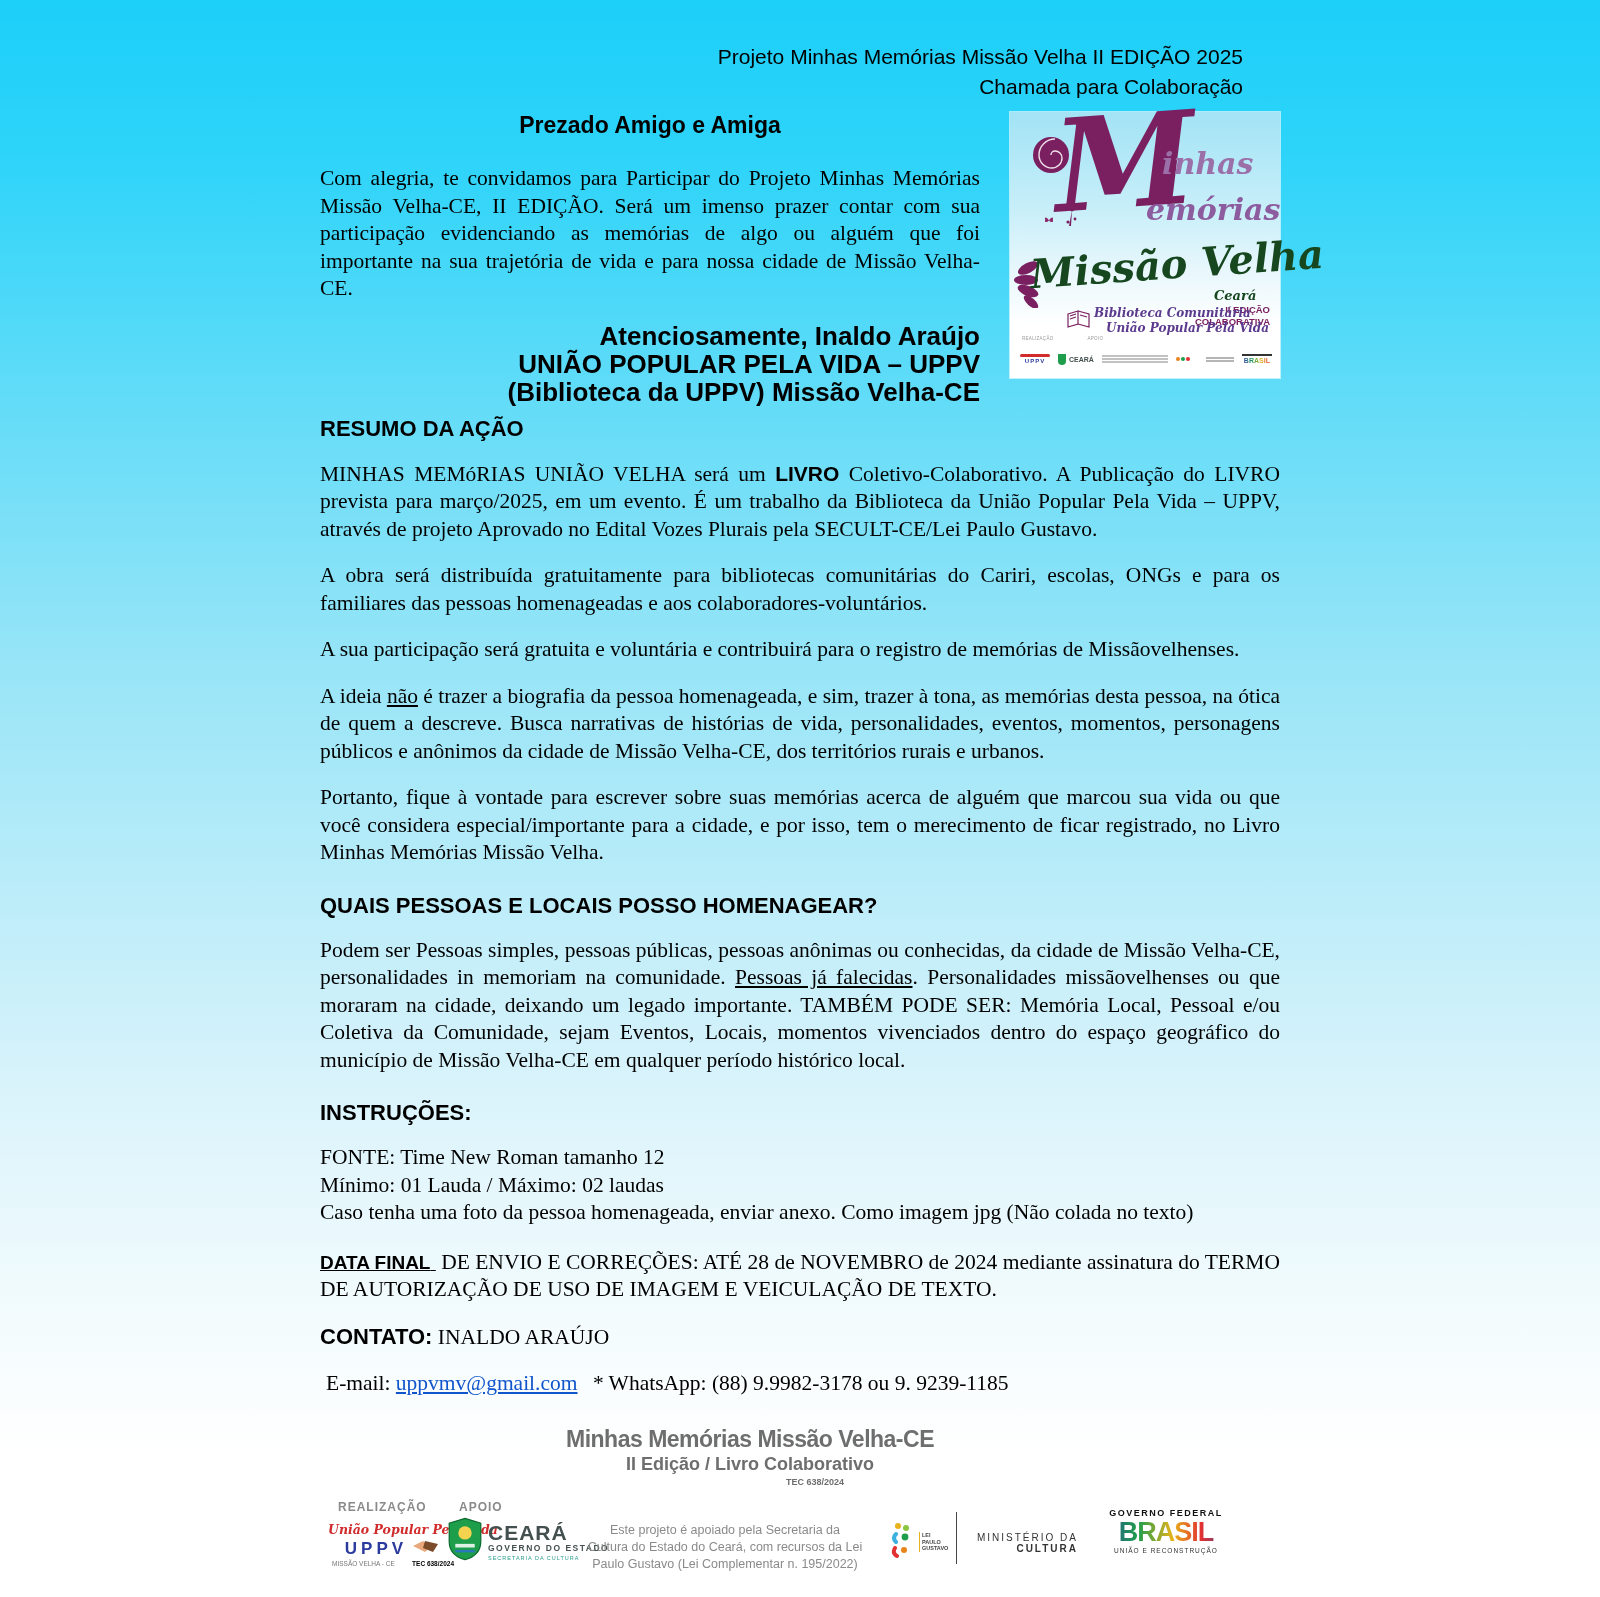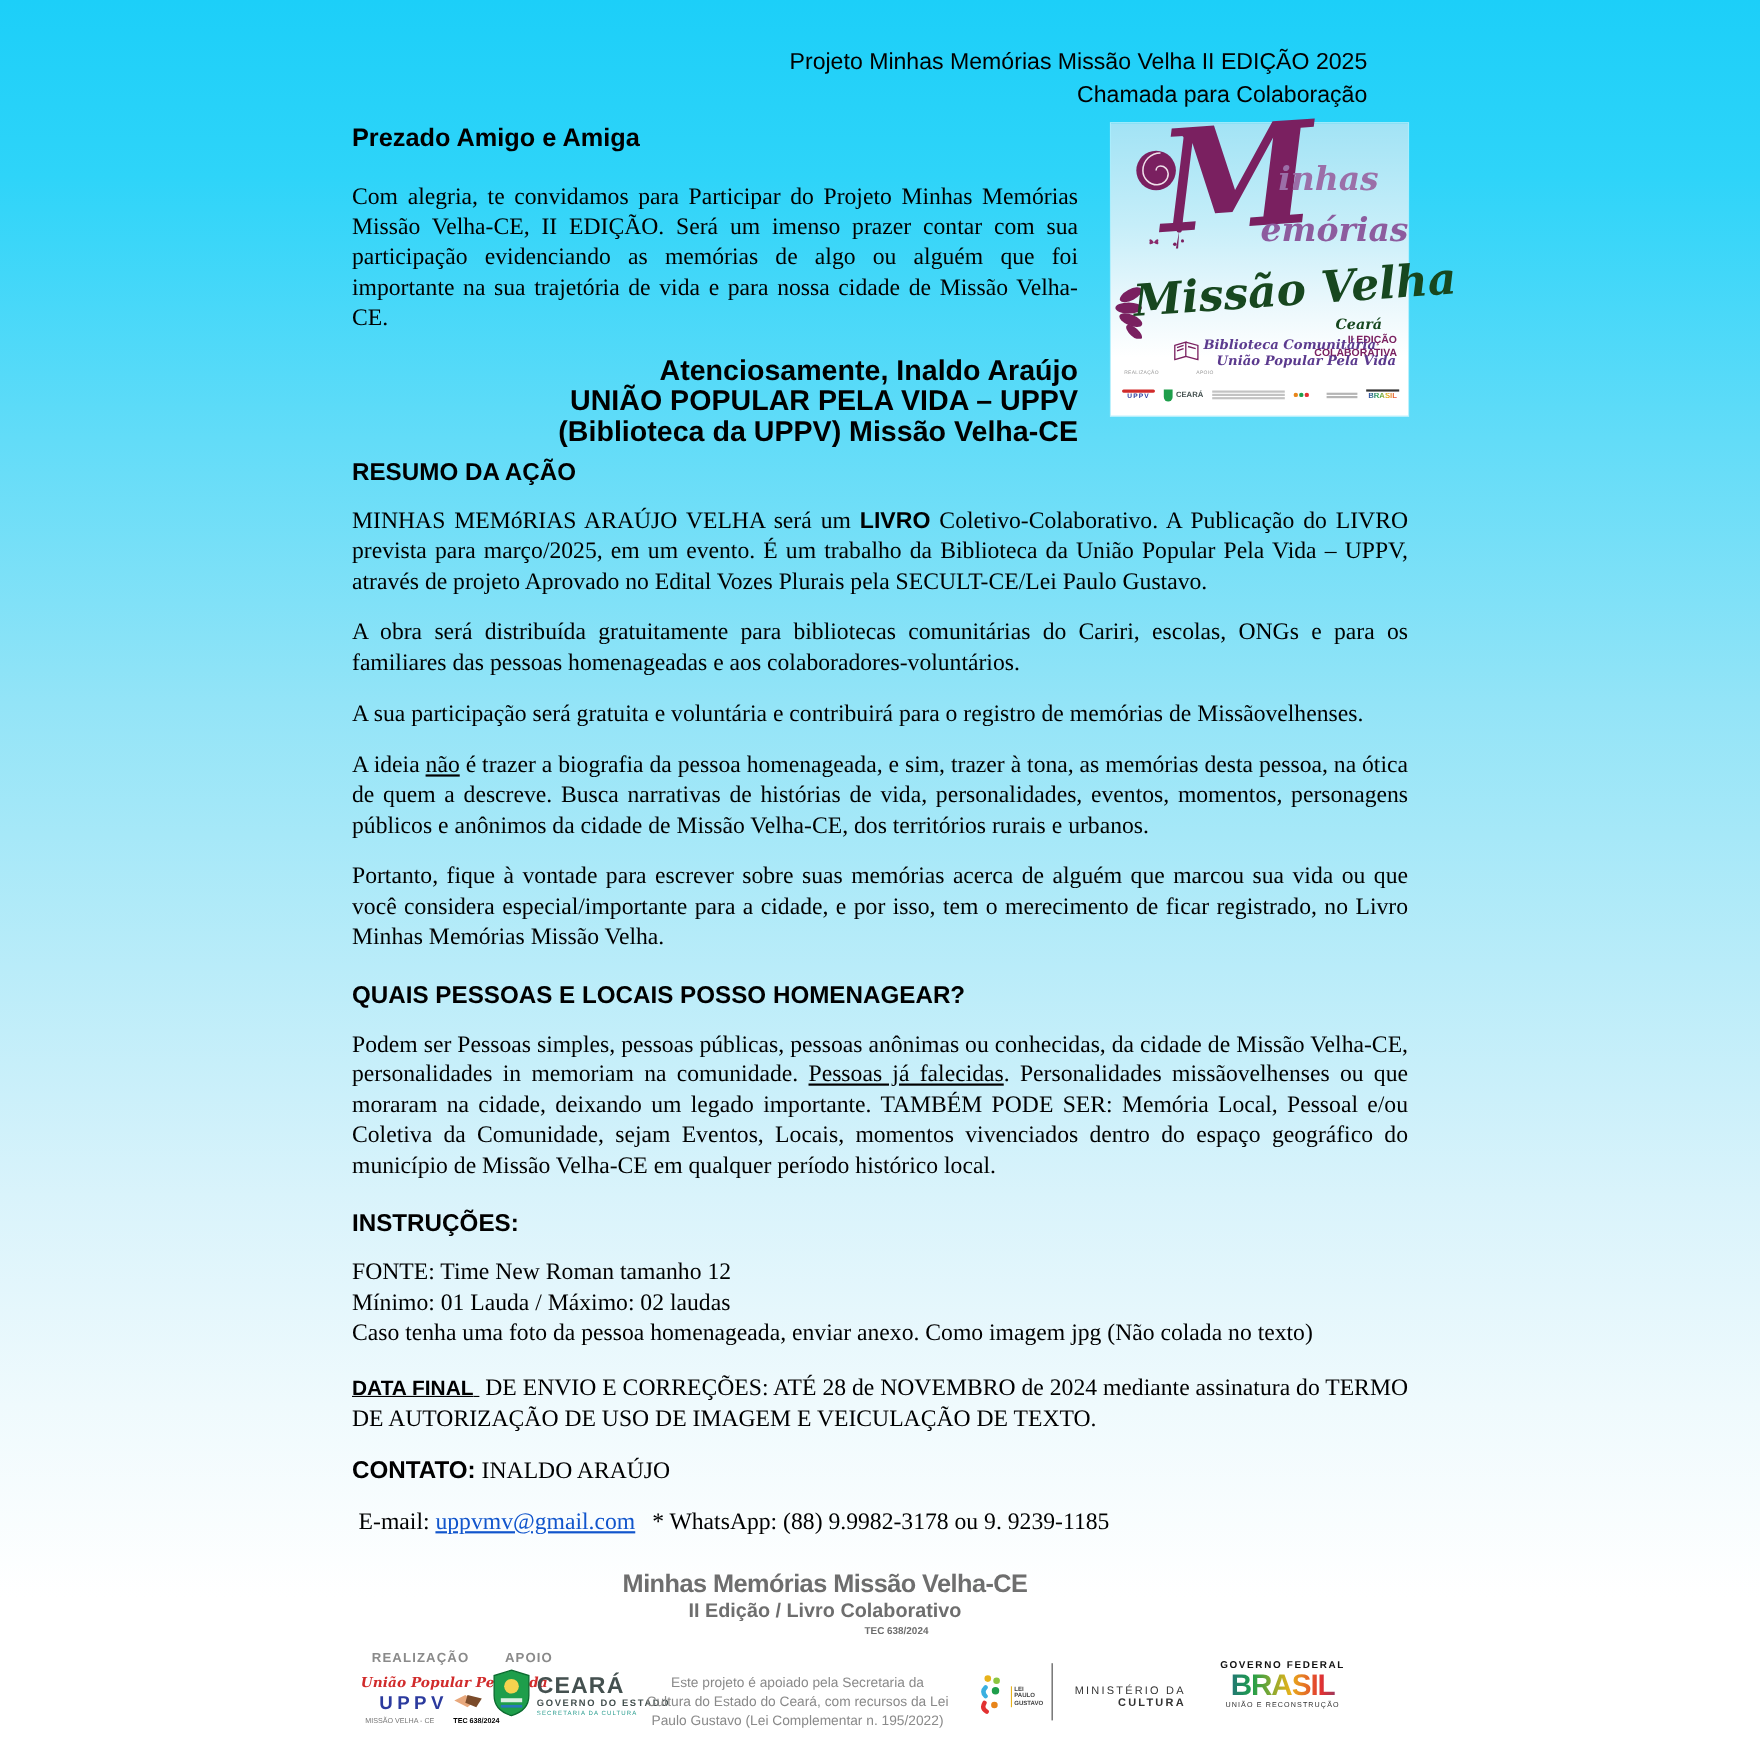--- a/index.html
+++ b/index.html
@@ -5,21 +5,21 @@
   html,body{margin:0;padding:0;background:#fff;}
   .page{
     position:relative;width:1600px;height:1597px;overflow:hidden;color:#000;
     font-family:"Liberation Sans",sans-serif;
     background:linear-gradient(180deg,#1ccff9 0%,#2ed4f9 10%,#62dcf8 25%,#93e4f7 40%,#b9ecf9 55%,#d9f3fb 68%,#effafd 80%,#ffffff 91%);
   }
   
   .hdr{position:absolute;top:42px;right:357px;text-align:right;font-weight:normal;font-size:21px;line-height:30px;}
   
   .content{position:absolute;left:320px;top:108px;width:960px;}
-  .greeting{font-size:23px;font-weight:bold;margin:4px 0 26px 0;}
+  .greeting{font-size:23px;font-weight:bold;margin:4px 0 26px 0;text-align:center;}
   p.body{font-family:"Liberation Serif",serif;font-size:21.5px;line-height:27.5px;text-align:justify;margin:0 0 19px 0;}
   p.nojust{text-align:left;}
   .sig{text-align:right;font-weight:bold;font-size:26px;line-height:28px;margin:0;}
   h2.sec{font-size:22px;font-weight:bold;margin:10px 0 18px 0;}
   h2.sec2{margin-top:26px;}
   .inline-bold{font-family:"Liberation Sans",sans-serif;font-weight:bold;font-size:21px;}
   .u{text-decoration:underline;}
   .lbl-bu{font-family:"Liberation Sans",sans-serif;font-weight:bold;font-size:19px;text-decoration:underline;margin-top:33px;}
   .lbl-b{font-family:"Liberation Sans",sans-serif;font-weight:bold;font-size:22px;}
   .email-line{padding-left:6px;}
@@ -217,21 +217,21 @@
     <p class="body">Com alegria, te convidamos para Participar do Projeto Minhas Memórias Missão Velha-CE, II EDIÇÃO. Será um imenso prazer contar com sua participação evidenciando as memórias de algo ou alguém que foi importante na sua trajetória de vida e para nossa cidade de Missão Velha-CE.</p>
 
     <div class="sig">
       <div>Atenciosamente, Inaldo Araújo</div>
       <div>UNIÃO POPULAR PELA VIDA – UPPV</div>
       <div>(Biblioteca da UPPV) Missão Velha-CE</div>
     </div>
 
     <h2 class="sec">RESUMO DA AÇÃO</h2>
 
-    <p class="body"><span>MINHAS MEMóRIAS ARAÚJO VELHA será um </span><span class="inline-bold">LIVRO</span><span> Coletivo-Colaborativo. A Publicação do LIVRO prevista para março/2025, em um evento. É um trabalho da Biblioteca da União Popular Pela Vida – UPPV, através de projeto Aprovado no Edital Vozes Plurais pela SECULT-CE/Lei Paulo Gustavo.</span></p>
+    <p class="body"><span>MINHAS MEMóRIAS UNIÃO VELHA será um </span><span class="inline-bold">LIVRO</span><span> Coletivo-Colaborativo. A Publicação do LIVRO prevista para março/2025, em um evento. É um trabalho da Biblioteca da União Popular Pela Vida – UPPV, através de projeto Aprovado no Edital Vozes Plurais pela SECULT-CE/Lei Paulo Gustavo.</span></p>
 
     <p class="body">A obra será distribuída gratuitamente para bibliotecas comunitárias do Cariri, escolas, ONGs e para os familiares das pessoas homenageadas e aos colaboradores-voluntários.</p>
 
     <p class="body">A sua participação será gratuita e voluntária e contribuirá para o registro de memórias de Missãovelhenses.</p>
 
     <p class="body"><span>A ideia </span><span class="u">não</span><span> é trazer a biografia da pessoa homenageada, e sim, trazer à tona, as memórias desta pessoa, na ótica de quem a descreve. Busca narrativas de histórias de vida, personalidades, eventos, momentos, personagens públicos e anônimos da cidade de Missão Velha-CE, dos territórios rurais e urbanos.</span></p>
 
     <p class="body">Portanto, fique à vontade para escrever sobre suas memórias acerca de alguém que marcou sua vida ou que você considera especial/importante para a cidade, e por isso, tem o merecimento de ficar registrado, no Livro Minhas Memórias Missão Velha.</p>
 
     <h2 class="sec sec2">QUAIS PESSOAS E LOCAIS POSSO HOMENAGEAR?</h2>

